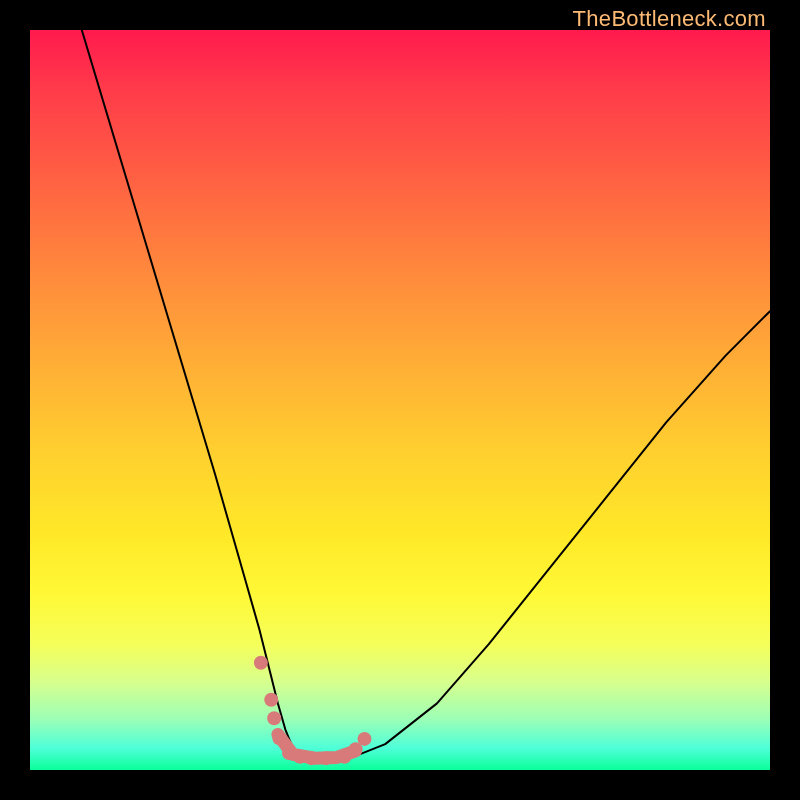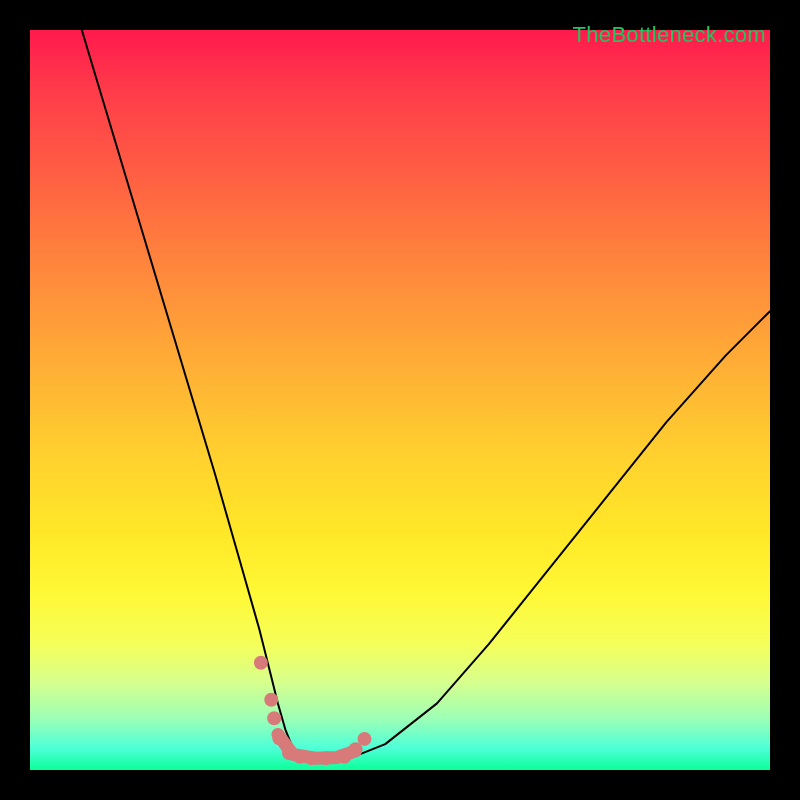--- a/index.html
+++ b/index.html
@@ -38,23 +38,23 @@
       #fff835 76%,
       #f5ff5a 83%,
       #d8ff8c 88%,
       #9effb5 93%,
       #4fffd8 97%,
       #0bff9a 100%
     );
   }
   .watermark {
     position: absolute;
-    top: 22px;
+    top: 6px;
     right: 34px;
-    color: #22c55e;
+    color: #fdba74;
     font-size: 22px;
     font-weight: 500;
     letter-spacing: 0.3px;
     user-select: none;
   }
   svg.curves {
     position: absolute;
     top: 0;
     left: 0;
     width: 740px;

